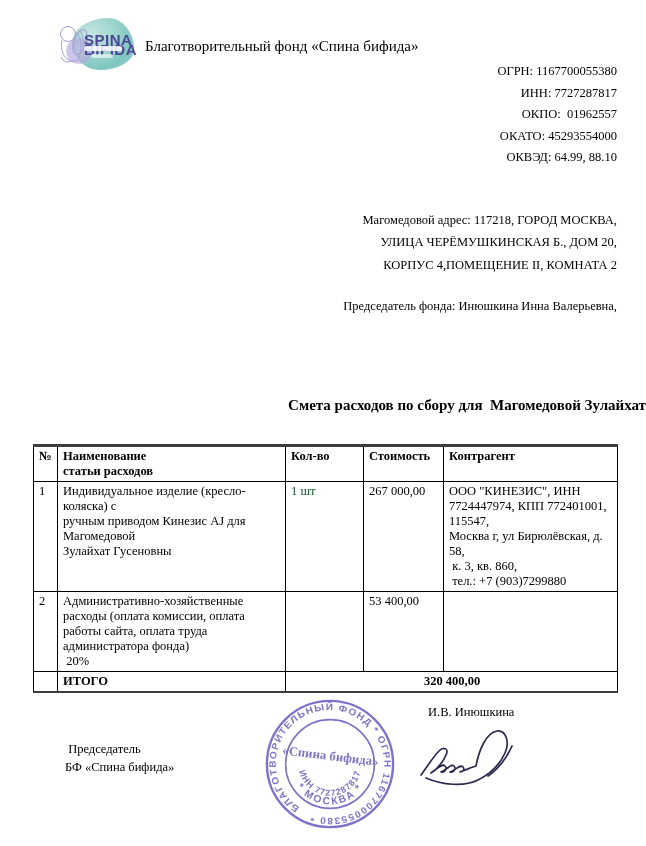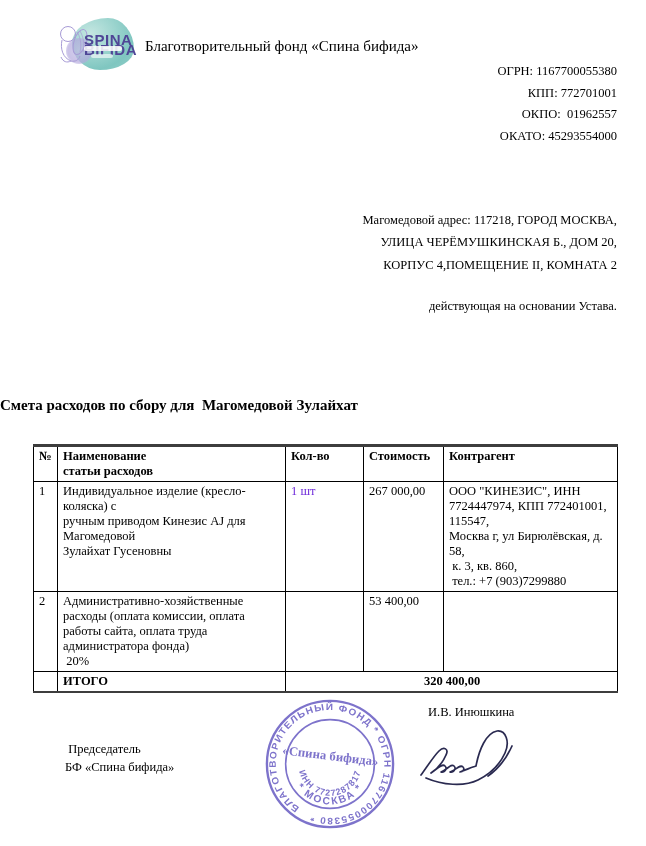--- a/index.html
+++ b/index.html
@@ -25,35 +25,35 @@
 
   .details { position:absolute; right:29px; top:61px; text-align:right; font-size:12.5px; }
   .details div { line-height:21.6px; white-space:pre; }
 
   .address { position:absolute; right:29px; top:209px; text-align:right; font-size:12.5px; }
   .address div { line-height:22.4px; white-space:pre; }
 
   .chairman { position:absolute; right:29px; top:296px; text-align:right; font-size:12.5px; }
   .chairman div { line-height:21.5px; white-space:pre; }
 
-  .doc-title { position:absolute; left:0; top:397px; width:646px; text-align:left;
+  .doc-title { position:absolute; left:0; top:397px; width:646px; text-align:right;
                font-weight:bold; font-size:15px; white-space:pre; }
 
   
   table.expense { position:absolute; left:33px; top:444px; width:584px; border-collapse:collapse;
                   border-top:3px solid #3d3d3d; border-bottom:2px solid #3d3d3d; table-layout:fixed; }
   table.expense th, table.expense td { border:1px solid #000; vertical-align:top;
                   padding:2px 4px 2px 5px; font-size:12.5px; line-height:15px; text-align:left; }
   table.expense th { font-weight:bold; }
   .pre { white-space:pre-wrap; }
   tr.head { height:36px; }
   tr.r1 { height:94px; }
   tr.r2 { height:76px; }
   tr.total { height:20px; }
-  td.qty { color:#6d28d9; }
+  td.qty { color:#14532d; }
   tr.total td { font-weight:bold; }
   tr.total td.tv { text-align:center; }
 
   
   .foot-left { position:absolute; left:65px; top:693px; font-size:12.5px;margin-top:47px; }
   .foot-left div { line-height:18px; white-space:pre; }
   .signer { position:absolute; left:428px; top:705px; font-size:12.5px; white-space:pre;text-align:right; }
   .stamp { position:absolute; left:261px; top:695px; width:138px; height:138px; opacity:.88; }
   .signature { position:absolute; left:418px; top:720px; width:120px; height:68px; }
 </style>
@@ -80,33 +80,34 @@
       <div>BIFIDA</div>
     </div>
     <div class="logo-band"></div>
     <div class="logo-band2"></div>
   </div>
 
   <div class="org-name">Благотворительный фонд «Спина бифида»</div>
 
   <div class="details">
     <div>ОГРН: 1167700055380</div>
-    <div>КПП: 772701001</div>
+    <div>ИНН: 7727287817</div>
     <div>ОКПО:  01962557</div>
     <div>ОКАТО: 45293554000</div>
+    <div>ОКВЭД: 64.99, 88.10</div>
   </div>
 
   <div class="address">
     <div>Магомедовой адрес: 117218, ГОРОД МОСКВА,</div>
     <div>УЛИЦА ЧЕРЁМУШКИНСКАЯ Б., ДОМ 20,</div>
     <div>КОРПУС 4,ПОМЕЩЕНИЕ II, КОМНАТА 2</div>
   </div>
 
   <div class="chairman">
-    <div>действующая на основании Устава.</div>
+    <div>Председатель фонда: Инюшкина Инна Валерьевна,</div>
   </div>
 
   <div class="doc-title">Смета расходов по сбору для  Магомедовой Зулайхат</div>
 
   <table class="expense">
     <colgroup>
       <col style="width:24px">
         <col style="width:228px">
         <col style="width:78px">
       <col style="width:80px">

